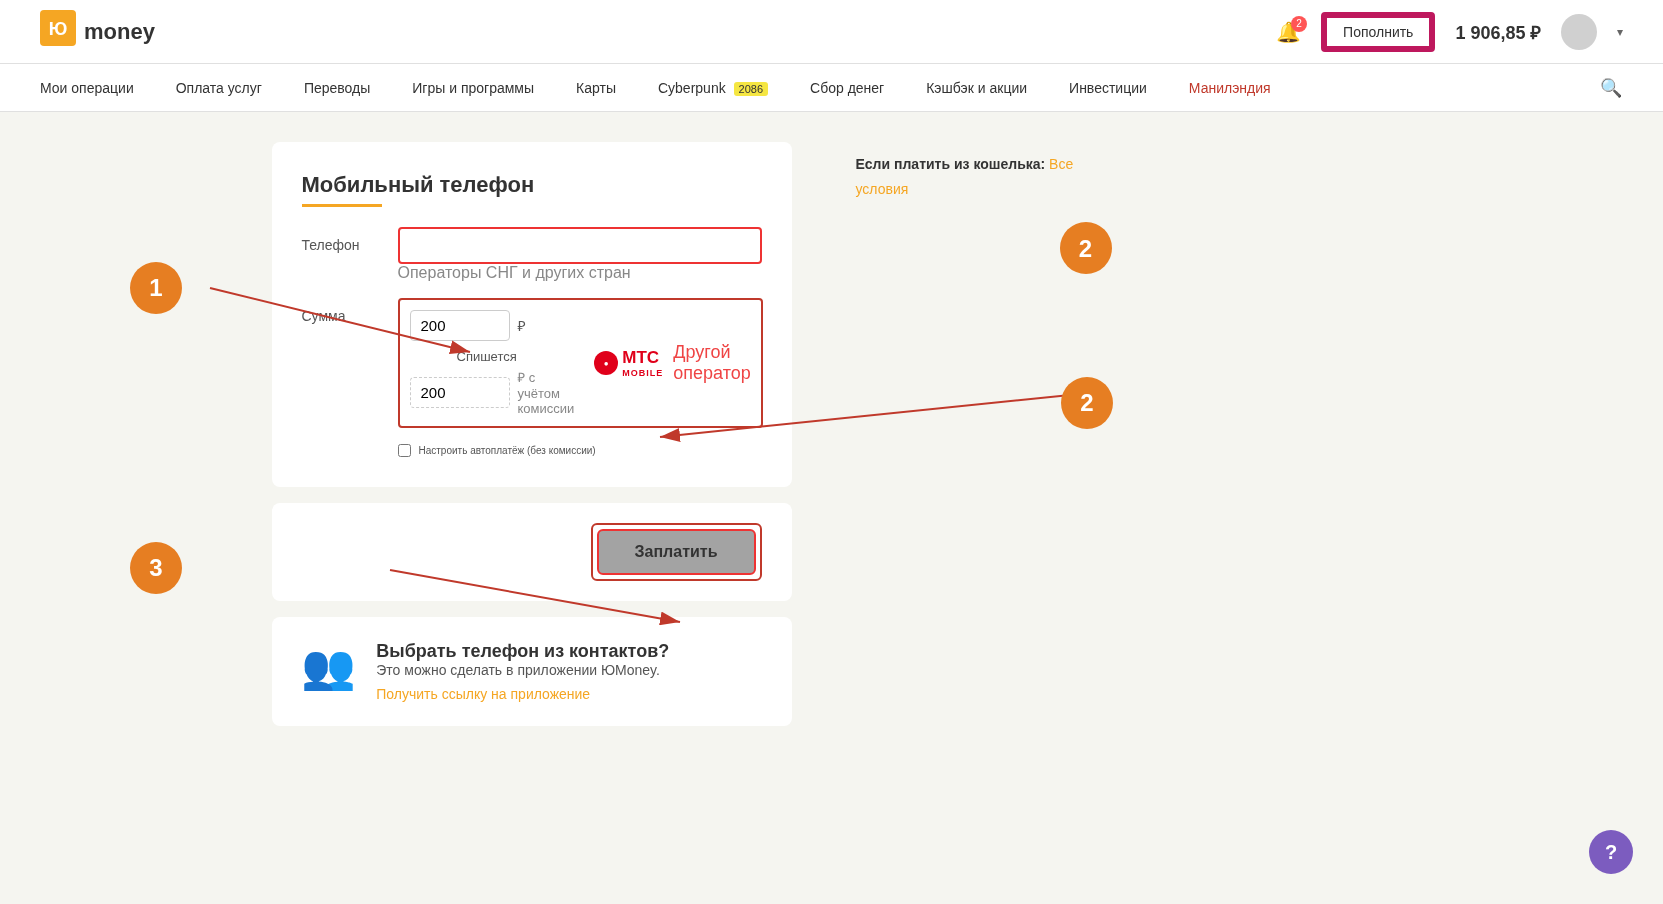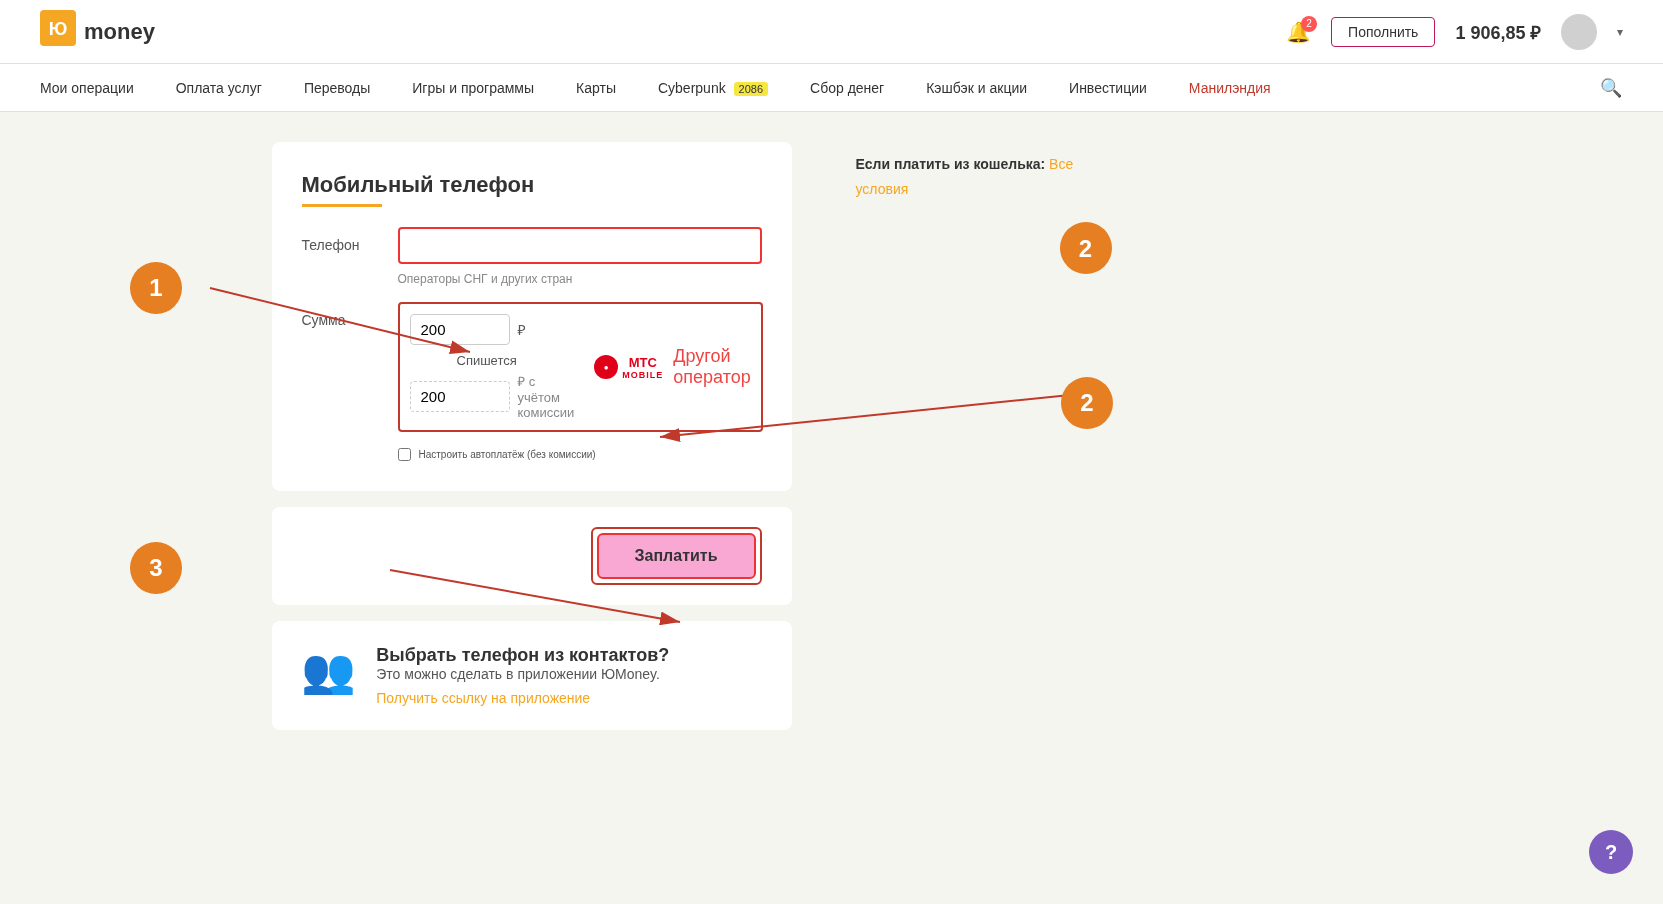--- a/index.html
+++ b/index.html
@@ -30,21 +30,21 @@
     .notif-badge {
       position: absolute;
       top: -4px; right: -6px;
       background: #f55; color: #fff;
       border-radius: 50%;
       font-size: 10px;
       width: 16px; height: 16px;
       display: flex; align-items: center; justify-content: center;
     }
     .topup-btn {
-      border: 1px solid #be185d;
+      border: 6px solid #be185d;
       background: #fff;
       padding: 6px 16px;
       border-radius: 4px;
       cursor: pointer;
       font-size: 14px;
       color: #333;
     }
     .balance { font-size: 18px; font-weight: 600; }
     .avatar {
       width: 36px; height: 36px;
@@ -139,23 +139,23 @@
     .form-input {
       width: 100%;
       border: 2px solid #e33;
       border-radius: 4px;
       padding: 8px 12px;
       font-size: 15px;
       color: #aaa;
       outline: none;
     }
     .form-hint {
-      font-size: 12px;
+      font-size: 16px;
       color: #888;
-      margin-top: 8px;
+      margin-top: 0;
     }
     .amount-row {
       display: flex;
       align-items: center;
       gap: 8px;
       margin-bottom: 8px;
     }
     .amount-input {
       width: 100px;
       border: 1px solid #ccc;
@@ -206,21 +206,21 @@
 
     .pay-card {
       background: #fff;
       border-radius: 8px;
       padding: 20px 30px;
       display: flex;
       justify-content: flex-end;
       margin-bottom: 16px;
     }
     .pay-btn {
-      background: #f9a8d4;
+      background: #a3a3a3;
       border: 2px solid #e33;
       border-radius: 6px;
       padding: 12px 36px;
       font-size: 16px;
       font-weight: 600;
       cursor: pointer;
       color: #333;
     }
 
     .contacts-card {
@@ -380,21 +380,21 @@
                 <input class="deduct-input" type="text" value="200" style="">
                 <span class="deduct-text">₽ с учётом комиссии</span>
               </div>
             </div>
             <div class="operator-area">
               <div class="mts-logo">
                 <div style="width:24px;height:24px;background:#e0001a;border-radius:50%;display:flex;align-items:center;justify-content:center;">
                   <span style="color:white;font-size:8px;font-weight:900;">●</span>
                 </div>
                 <div>
-                  <div style="font-size:13px;font-weight:900;color:#e0001a;text-align:center;">МТС</div>
+                  <div style="font-size:17px;font-weight:900;color:#e0001a;">МТС</div>
                   <div style="font-size:9px;color:#e0001a;letter-spacing:1px;">MOBILE</div>
                 </div>
               </div>
               <span class="other-op">Другой оператор</span>
             </div>
           </div>
         </div>
 
         <div class="checkbox-row">
           <input type="checkbox" style="">

